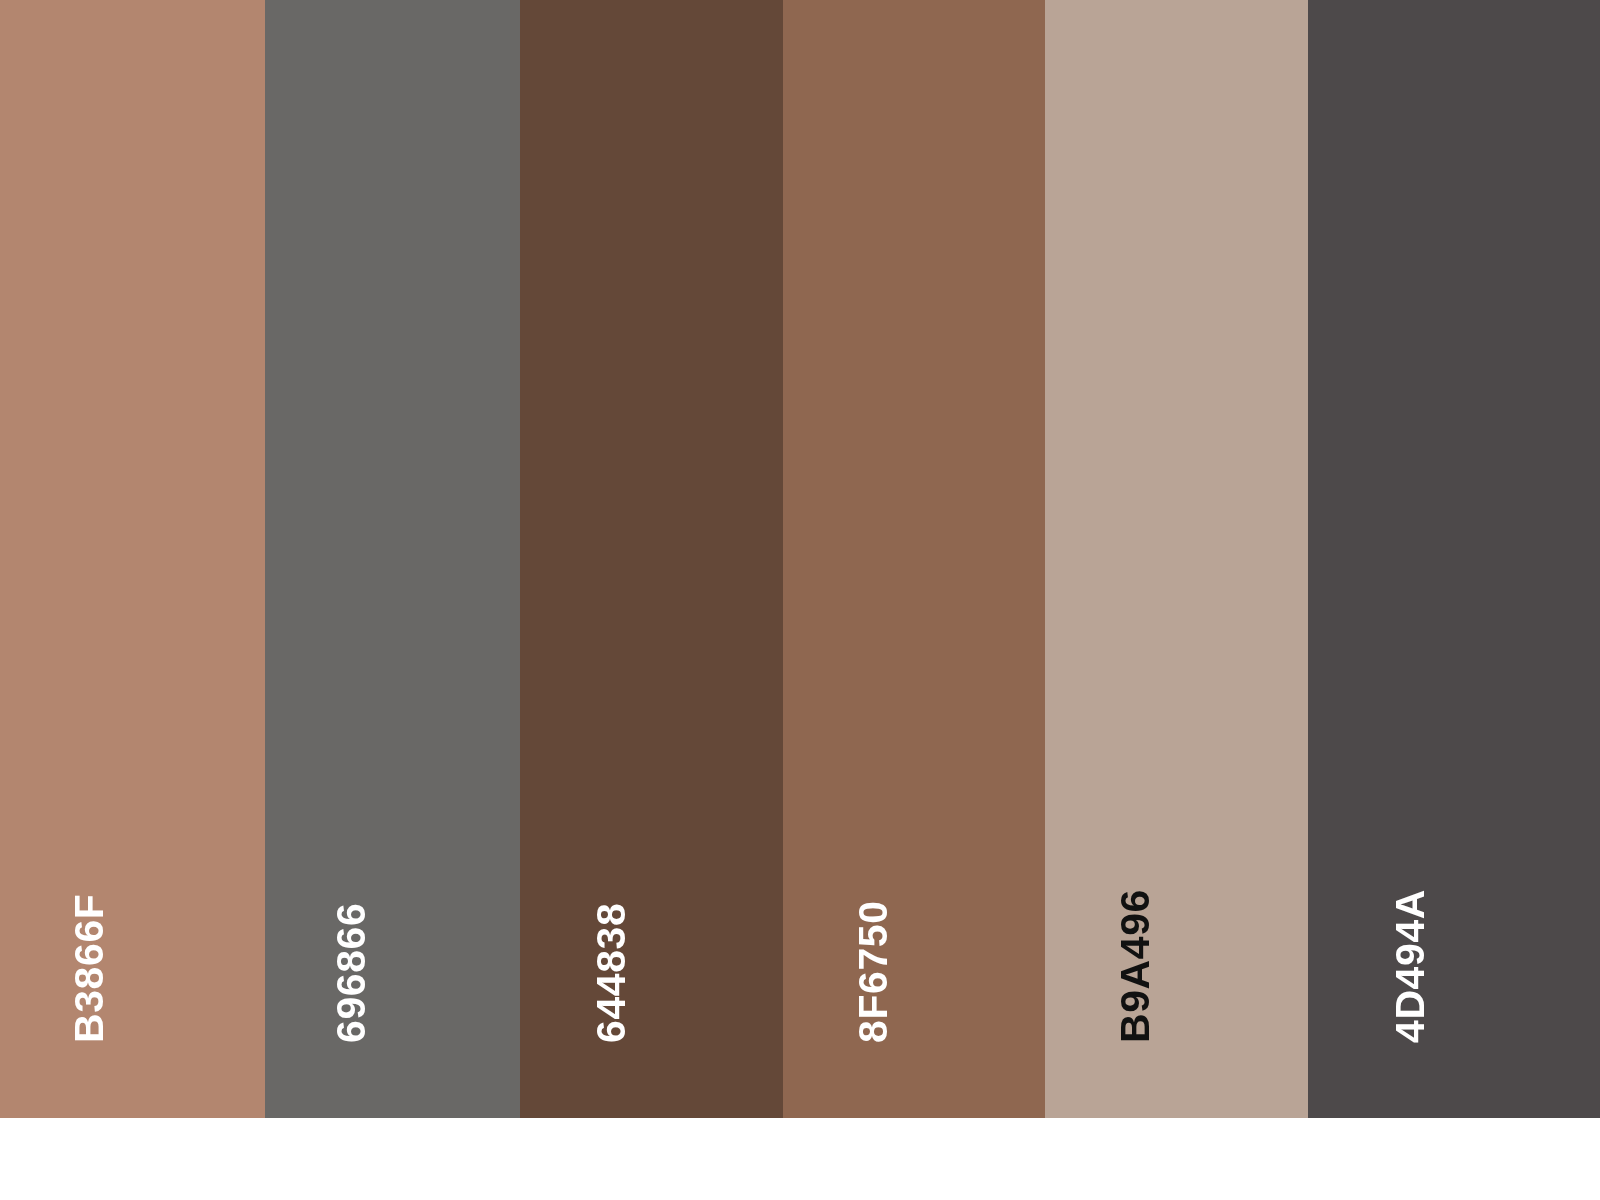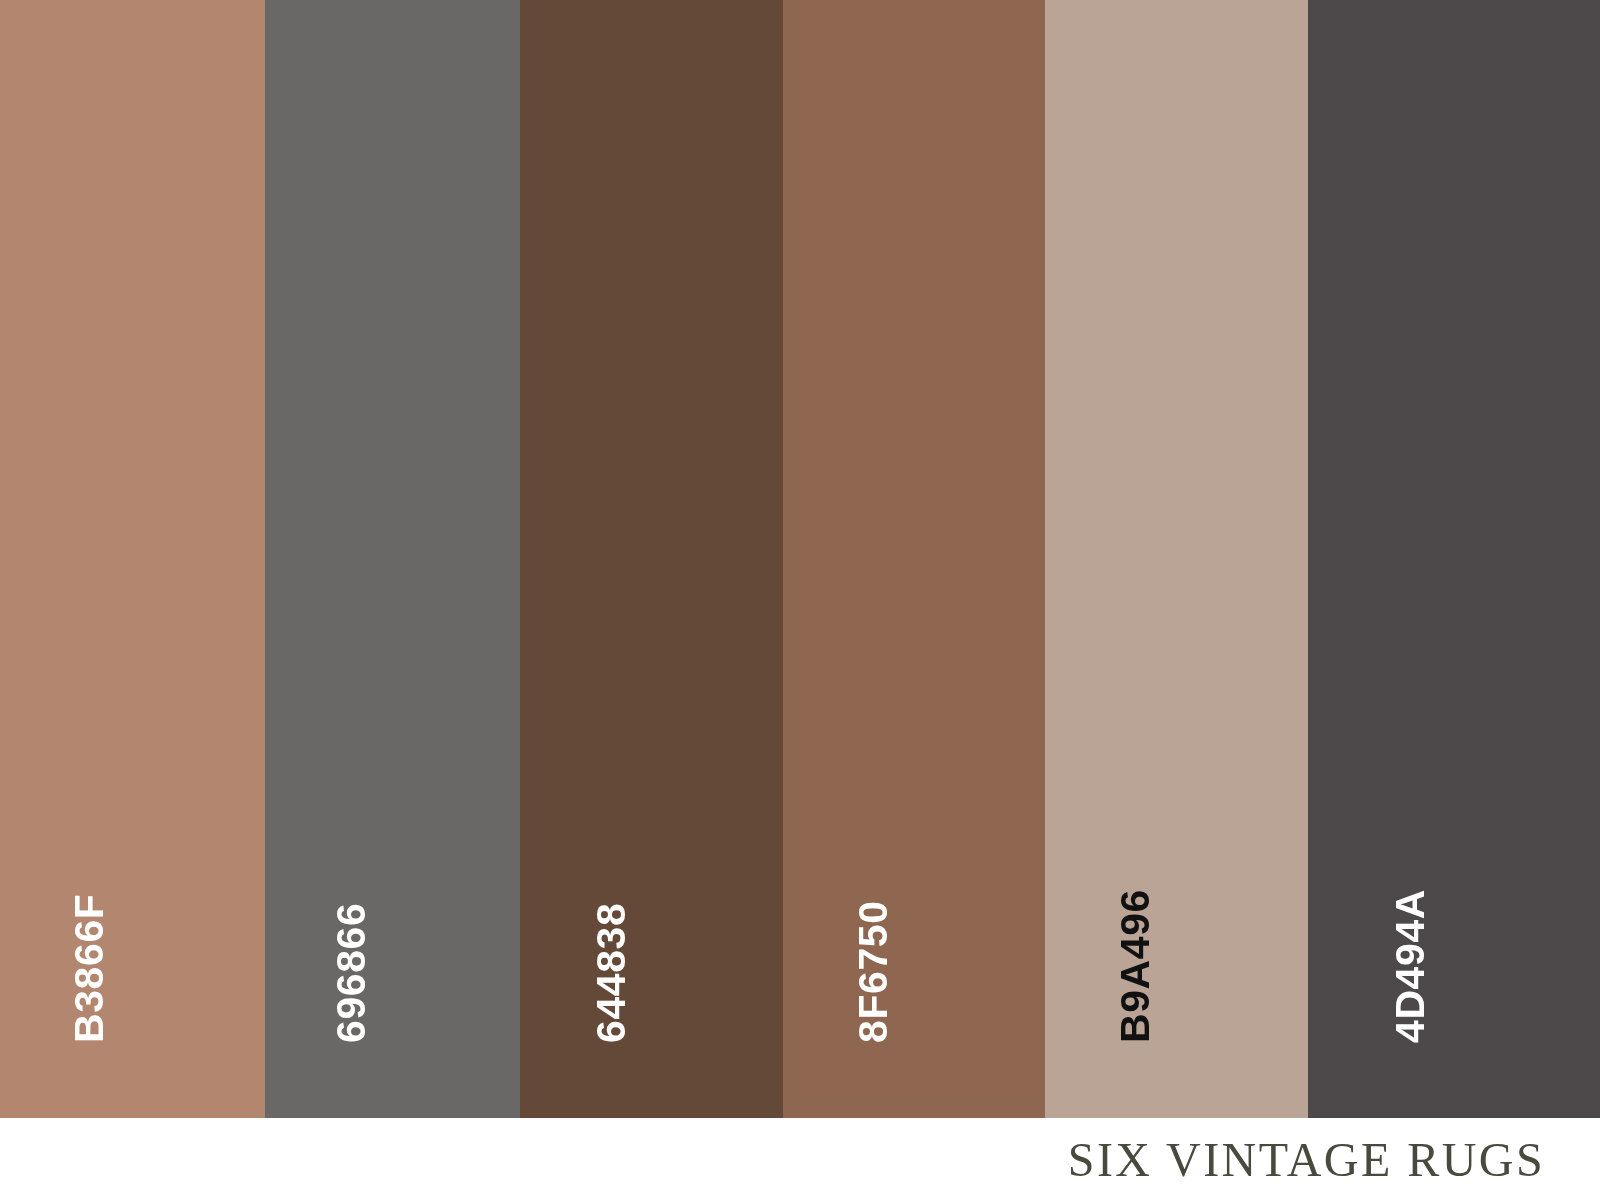--- a/index.html
+++ b/index.html
@@ -123,17 +123,14 @@
           <span class="swatch-label" style="color: rgb(17, 17, 17);">B9A496</span>
         </div>
       </div>
       <div class="swatch" style="width: 18.25%; background: rgb(77, 73, 74);">
         <div class="swatch-label-wrap">
           <span class="swatch-label" style="color: rgb(255, 255, 255); margin-left: -6px;">4D494A</span>
         </div>
       </div>
     </div>
 
-  <div id="footer-bar" style="background: rgb(255, 255, 255);">
-    <div id="brand-wordmark" style="color: rgb(71, 74, 60);">SIX VINTAGE RUGS</div>
-  </div>
 
 </div>
 
 </body></html>

